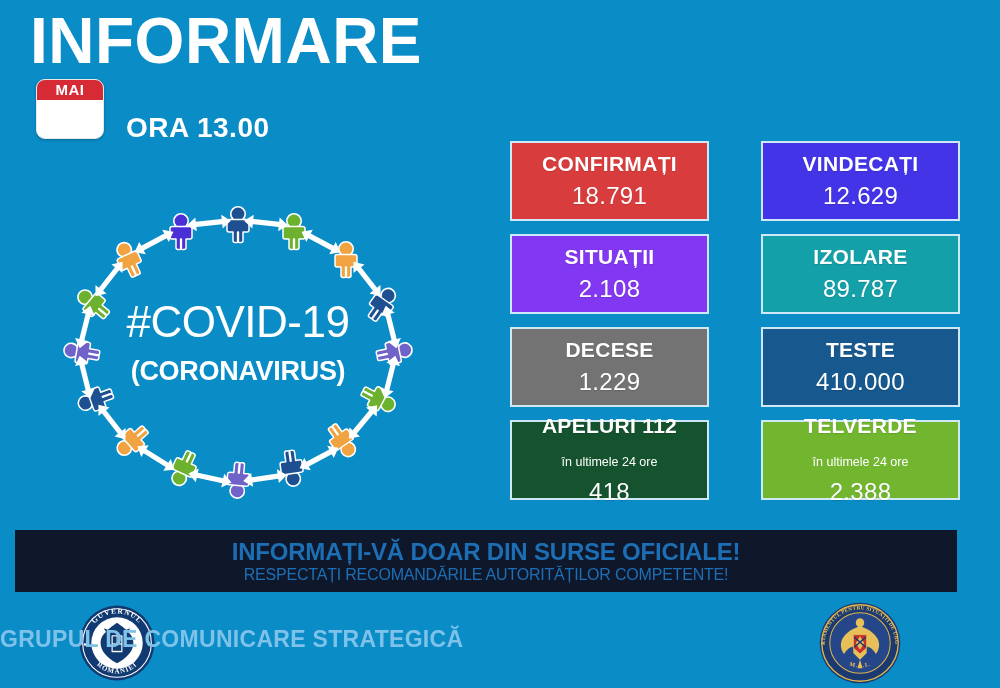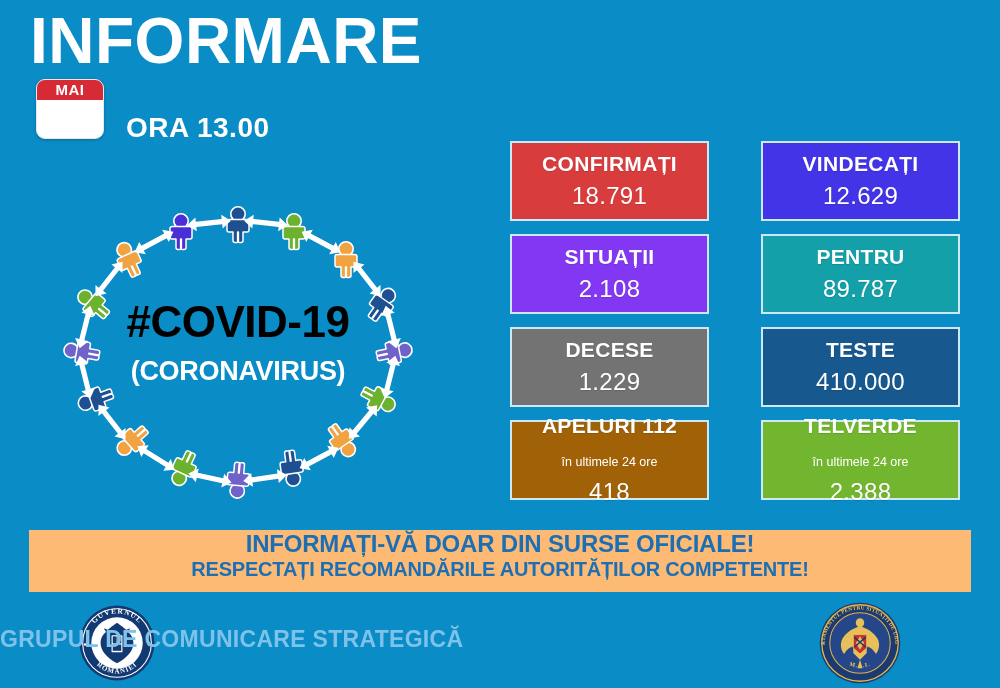--- a/index.html
+++ b/index.html
@@ -89,22 +89,22 @@
   .ring-svg { display: block; width: 100%; height: 100%; }
   .covid-label {
     position: absolute;
     left: 0; right: 0;
     top: 140px;
     text-align: center;
     pointer-events: none;
   }
   .covid-main {
     font-size: 44px;
-    font-weight: bold;
-    color: #000000;
+    font-weight: normal;
+    color: #ffffff;
     letter-spacing: -0.5px;
     line-height: 1.0;
   }
   .covid-sub {
     font-size: 27px;
     font-weight: bold;
     color: #ffffff;
     letter-spacing: -0.3px;
     margin-top: 12px;
   }
@@ -150,40 +150,41 @@
     font-weight: normal;
     letter-spacing: 0.3px;
     margin-top: 6px;
     text-shadow: 0 1px 1px rgba(0,0,0,0.13);
   }
   .stat.compact .stat-value { margin-top: 9px; }
 
   
   .banner {
     position: absolute;
-    left: 29px;
+    left: 15px;
     top: 530px;
     width: 942px;
     height: 62px;
-    background: #fdba74;
+    background: #0f172a;
     box-sizing: border-box;
     display: flex;
     flex-direction: column;
     align-items: center;
+    justify-content: center;
     color: #1d6fb5;
   }
   .banner-l1 {
     font-size: 24px;
     font-weight: bold;
     letter-spacing: -0.2px;
     line-height: 1.15;
   }
   .banner-l2 {
-    font-size: 20px;
-    font-weight: bold;
+    font-size: 16px;
+    font-weight: normal;
     letter-spacing: -0.2px;
     line-height: 1.15;
   }
 
   
   .footer {
     position: absolute;
     left: 0;
     top: 600px;
     width: 1000px;
@@ -355,32 +356,32 @@
       </div>
       <div class="stat" style="background: rgb(67, 52, 232); border-color: rgb(207, 232, 245);">
         <div class="stat-label">VINDECAȚI</div>
         <div class="stat-value">12.629</div>
       </div>
       <div class="stat" style="background: rgb(130, 56, 242); border-color: rgb(207, 232, 245);">
         <div class="stat-label">SITUAȚII</div>
         <div class="stat-value">2.108</div>
       </div>
       <div class="stat" style="background: rgb(20, 160, 168); border-color: rgb(207, 232, 245);">
-        <div class="stat-label">PENTRU</div>
+        <div class="stat-label">IZOLARE</div>
         <div class="stat-value">89.787</div>
       </div>
       <div class="stat" style="background: #737373; border-color: rgb(207, 232, 245);">
         <div class="stat-label">DECESE</div>
         <div class="stat-value">1.229</div>
       </div>
       <div class="stat" style="background: rgb(23, 88, 143); border-color: rgb(207, 232, 245);">
         <div class="stat-label">TESTE</div>
         <div class="stat-value">410.000</div>
       </div>
-      <div class="stat compact" style="background: #a16207; border-color: rgb(207, 232, 245); justify-content: center;">
+      <div class="stat compact" style="background: #14532d; border-color: rgb(207, 232, 245); justify-content: center;">
         <div class="stat-label">APELURI 112</div>
         <div class="stat-note">în ultimele 24 ore</div>
         <div class="stat-value">418</div>
       </div>
       <div class="stat compact" style="background: rgb(114, 182, 47); border-color: rgb(207, 232, 245);">
         <div class="stat-label">TELVERDE</div>
         <div class="stat-note">în ultimele 24 ore</div>
         <div class="stat-value">2.388</div>
       </div>
     </div>

